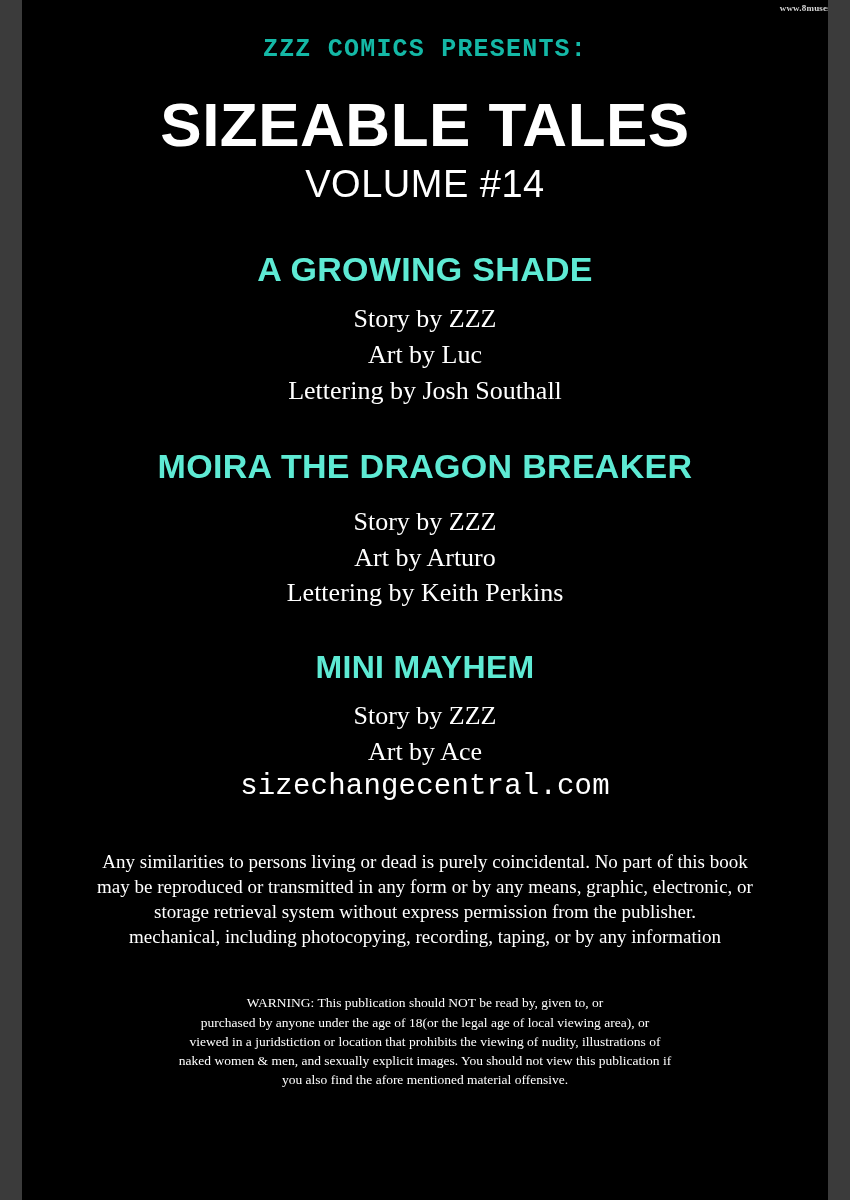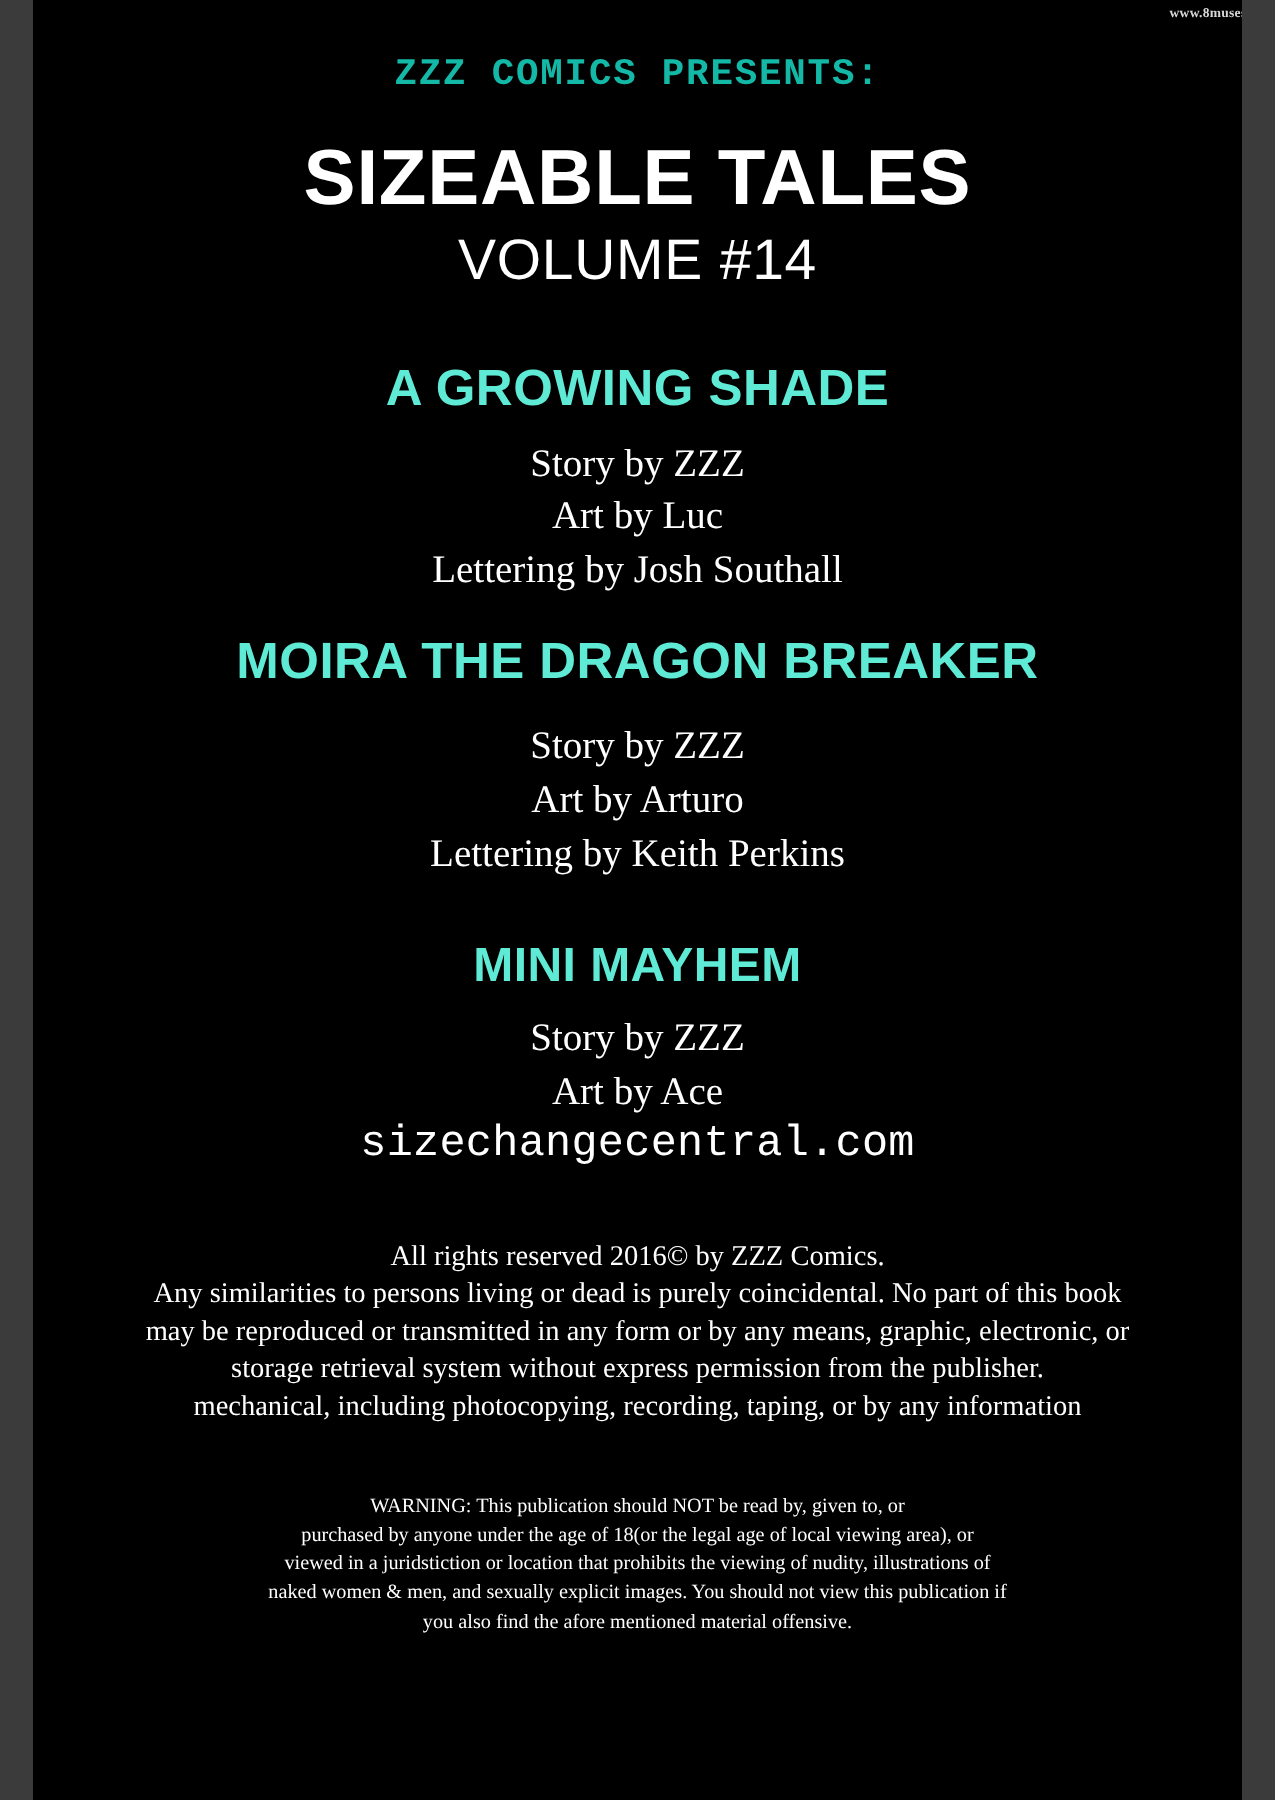--- a/index.html
+++ b/index.html
@@ -54,41 +54,41 @@
     font-family: Liberation Mono, monospace;
     font-size: 25px;
     font-weight: bold;
     letter-spacing: 1.2px;
     color: #14b8a6;
   }
 
   .main-title {
     margin-top: 28px;
     font-family: "Liberation Sans", sans-serif;
-    font-size: 52px;
+    font-size: 62px;
     font-weight: bold;
     letter-spacing: 0.5px;
     color: #ffffff;
     line-height: 1.05;
   }
 
   .volume {
     margin-top: 6px;
     font-family: Liberation Sans, sans-serif;
     font-size: 38px;
     letter-spacing: 0.5px;
     color: #ffffff;
   }
 
   .story-block {
     text-align: center;
     width: 100%;
   }
   .story-block.s1 { margin-top: 44px; }
-  .story-block.s2 { margin-top: 24px; }
+  .story-block.s2 { margin-top: 38px; }
   .story-block.s3 { margin-top: 38px; }
 
   .story-title {
     font-family: "Liberation Sans", sans-serif;
     font-weight: bold;
     color: #5eead4;
     letter-spacing: 0.3px;
   }
   .story-title.t1 { font-size: 34px; }
   .story-title.t2 { font-size: 34px; }
@@ -168,21 +168,20 @@
     <div class="story-title t3">MINI MAYHEM</div>
     <div class="credits-wrap">
       <div class="credit">Story by ZZZ</div>
       <div class="credit">Art by Ace</div>
     </div>
   </div>
 
   <div class="site">sizechangecentral.com</div>
 
   <div class="rights">
-    <div>All rights reserved 2016© by ZZZ Comics.</div>
     <div>Any similarities to persons living or dead is purely coincidental. No part of this book</div>
     <div>may be reproduced or transmitted in any form or by any means, graphic, electronic, or</div>
     <div>storage retrieval system without express permission from the publisher.</div>
     <div>mechanical, including photocopying, recording, taping, or by any information</div>
   </div>
 
   <div class="warning">
     <div>WARNING: This publication should NOT be read by, given to, or</div>
     <div>purchased by anyone under the age of 18(or the legal age of local viewing area), or</div>
     <div>viewed in a juridstiction or location that prohibits the viewing of nudity, illustrations of</div>

